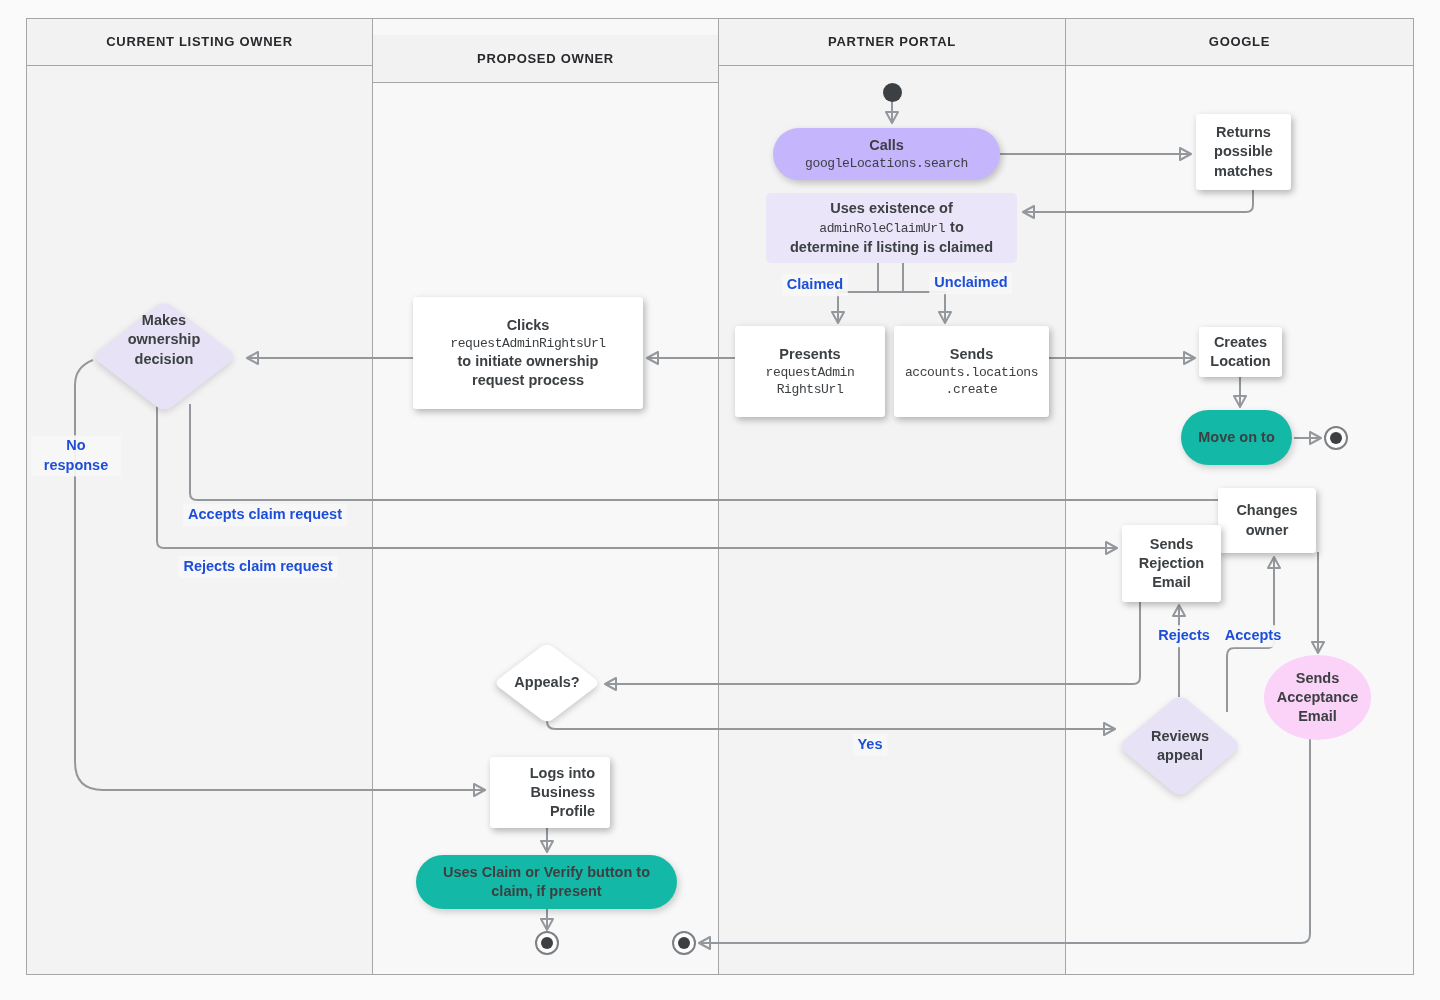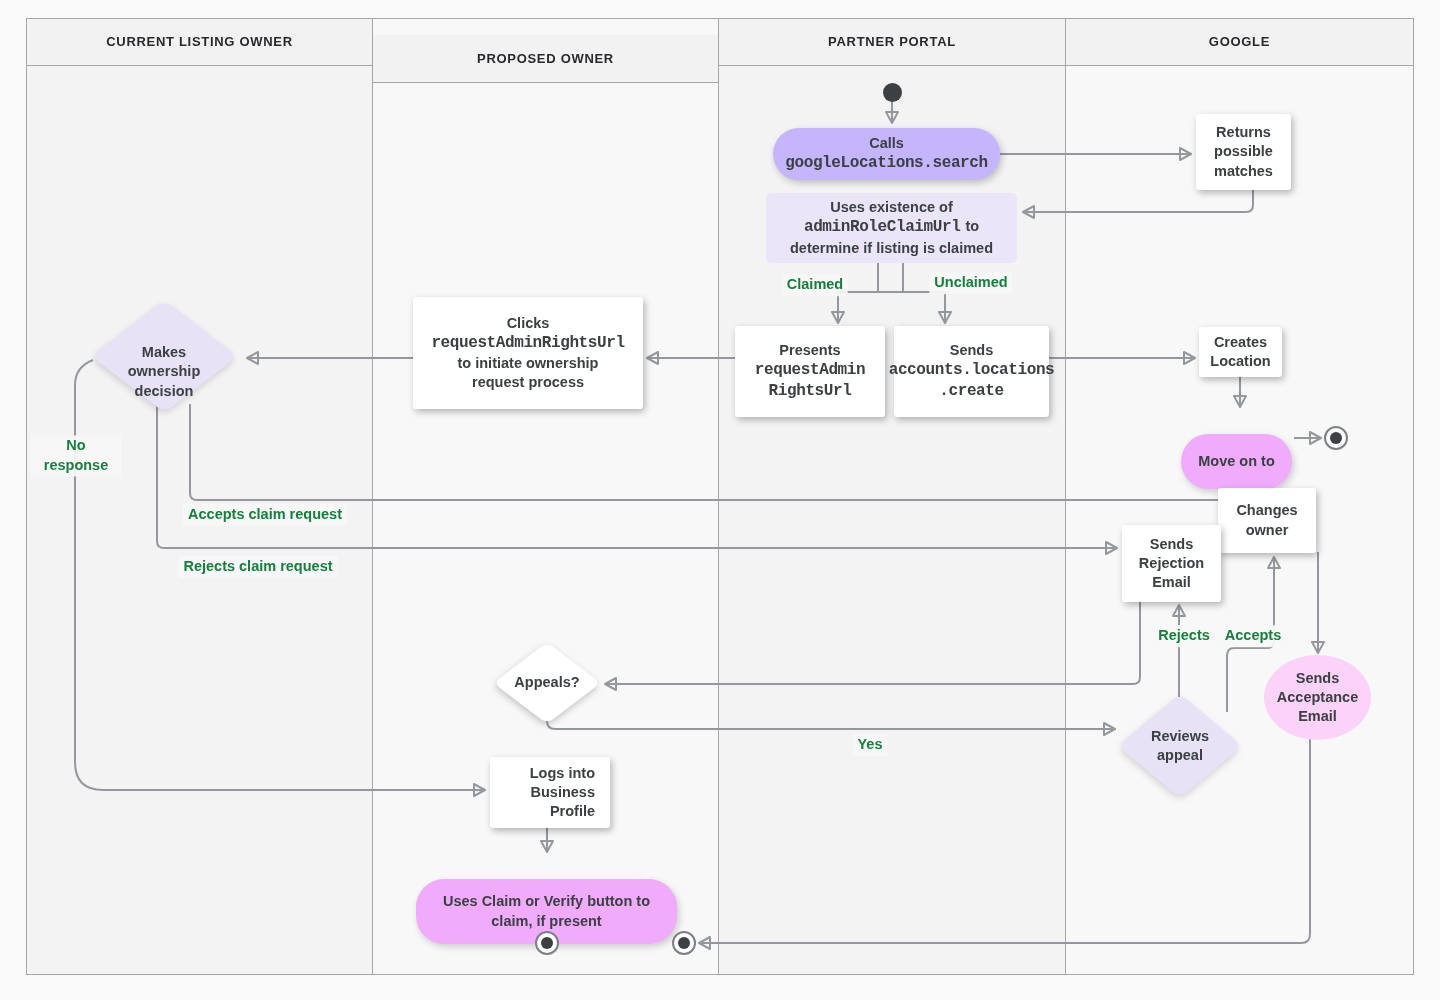--- a/index.html
+++ b/index.html
@@ -15,35 +15,35 @@
   .lane-header{position:absolute;top:18px;height:48px;background:#f2f2f2;border-bottom:1px solid #a6a6a6;
                border-right:1px solid #a6a6a6;box-sizing:border-box;display:flex;align-items:center;justify-content:center;
                font-weight:bold;font-size:13px;letter-spacing:.7px;color:#28292c;z-index:2;}
   .lane-header.first{border-left:1px solid #a6a6a6;}
   
   svg.connectors{position:absolute;left:0;top:0;width:1440px;height:1000px;z-index:3;}
   svg.connectors path{stroke:#94989d;stroke-width:2;fill:none;stroke-linejoin:round;}
   
   .node{position:absolute;display:flex;flex-direction:column;align-items:center;justify-content:center;
         text-align:center;font-weight:bold;font-size:14.5px;line-height:1.32;z-index:4;box-sizing:border-box;}
-  .node .code{font-family:"Liberation Mono",monospace;font-weight:bold;font-size:16px;letter-spacing:-.4px;}
+  .node .code{font-family:"Liberation Mono",monospace;font-weight:normal;font-size:13px;letter-spacing:-.4px;}
   .node .sfx{margin-left:5px;}
   .box-white{background:#ffffff;border-radius:3px;box-shadow:2px 3px 7px rgba(0,0,0,.28);}
   .box-lav{background:#eae5f8;border-radius:5px;}
   .pill-teal{background:#c4b5fd;border-radius:27px;box-shadow:2px 3px 7px rgba(0,0,0,.22);}
-  .pill-pink{background:#f0abfc;border-radius:28px;box-shadow:2px 3px 7px rgba(0,0,0,.18);margin-top:24px;}
+  .pill-pink{background:#14b8a6;border-radius:28px;box-shadow:2px 3px 7px rgba(0,0,0,.18);}
   .blob-pink{background:#fbd2f8;border-radius:50%;}
   .diamond-shape{position:absolute;z-index:3;border-radius:10px;}
   .diamond-shape.lav{background:#e7e2f6;box-shadow:2px 3px 8px rgba(0,0,0,.15);}
   .diamond-shape.white{background:#ffffff;box-shadow:2px 3px 8px rgba(0,0,0,.22);}
   .diamond-label{position:absolute;z-index:4;display:flex;align-items:center;justify-content:center;
                  text-align:center;font-weight:bold;font-size:14.5px;line-height:1.32;}
   
   .edge-label{position:absolute;transform:translate(-50%,-50%);white-space:nowrap;font-weight:bold;
-              font-size:14.5px;color:#15803d;background:rgba(247,247,247,.92);padding:1px 5px;z-index:4;
+              font-size:14.5px;color:#1d4ed8;background:rgba(247,247,247,.92);padding:1px 5px;z-index:4;
               line-height:1.35;}
   .edge-label.wrap{white-space:normal;text-align:center;}
   
   .start-dot{position:absolute;width:19px;height:19px;border-radius:50%;background:#3c4043;z-index:4;}
   .end-node{position:absolute;width:24px;height:24px;border-radius:50%;border:2px solid #7d8084;
             background:#fdfdfd;box-sizing:border-box;display:flex;align-items:center;justify-content:center;z-index:4;}
   .end-node .dot{width:12px;height:12px;border-radius:50%;background:#3c4043;}
 </style>
 </head>
 <body>
@@ -144,26 +144,26 @@
   </div>
 
   <div class="node blob-pink" style="left:1264px;top:655px;width:107px;height:85px;">
     <span style="width:92px;">Sends Acceptance Email</span>
   </div>
 
   <div class="node box-white" style="left:490px;top:757px;width:120px;height:71px;">
     <span style="width:90px;text-align:right;">Logs into Business Profile</span>
   </div>
 
-  <div class="node pill-pink" style="left:416px;top:855px;width:261px;height:65px;padding:6px 16px;">
+  <div class="node pill-pink" style="left:416px;top:855px;width:261px;height:54px;padding:6px 16px;">
     <span>Uses Claim or Verify button to claim, if present</span>
   </div>
 
   <div class="diamond-shape lav" style="left:113px;top:305px;width:103px;height:103px;transform:scale(1.0,0.77) rotate(45deg);"></div>
-  <div class="diamond-label" style="left:109px;top:332px;width:110px;height:80px;">
+  <div class="diamond-label" style="left:109px;top:300px;width:110px;height:80px;">
     <span>Makes ownership decision</span>
   </div>
 
   <div class="diamond-shape white" style="left:509px;top:645px;width:76px;height:76px;transform:scale(1.0,0.76) rotate(45deg);border-radius:8px;"></div>
   <div class="diamond-label" style="left:497px;top:663px;width:100px;height:40px;">
     <span>Appeals?</span>
   </div>
 
   <div class="diamond-shape lav" style="left:1136px;top:702px;width:88px;height:88px;transform:scale(1.0,0.84) rotate(45deg);"></div>
   <div class="diamond-label" style="left:1138px;top:720px;width:84px;height:52px;">

